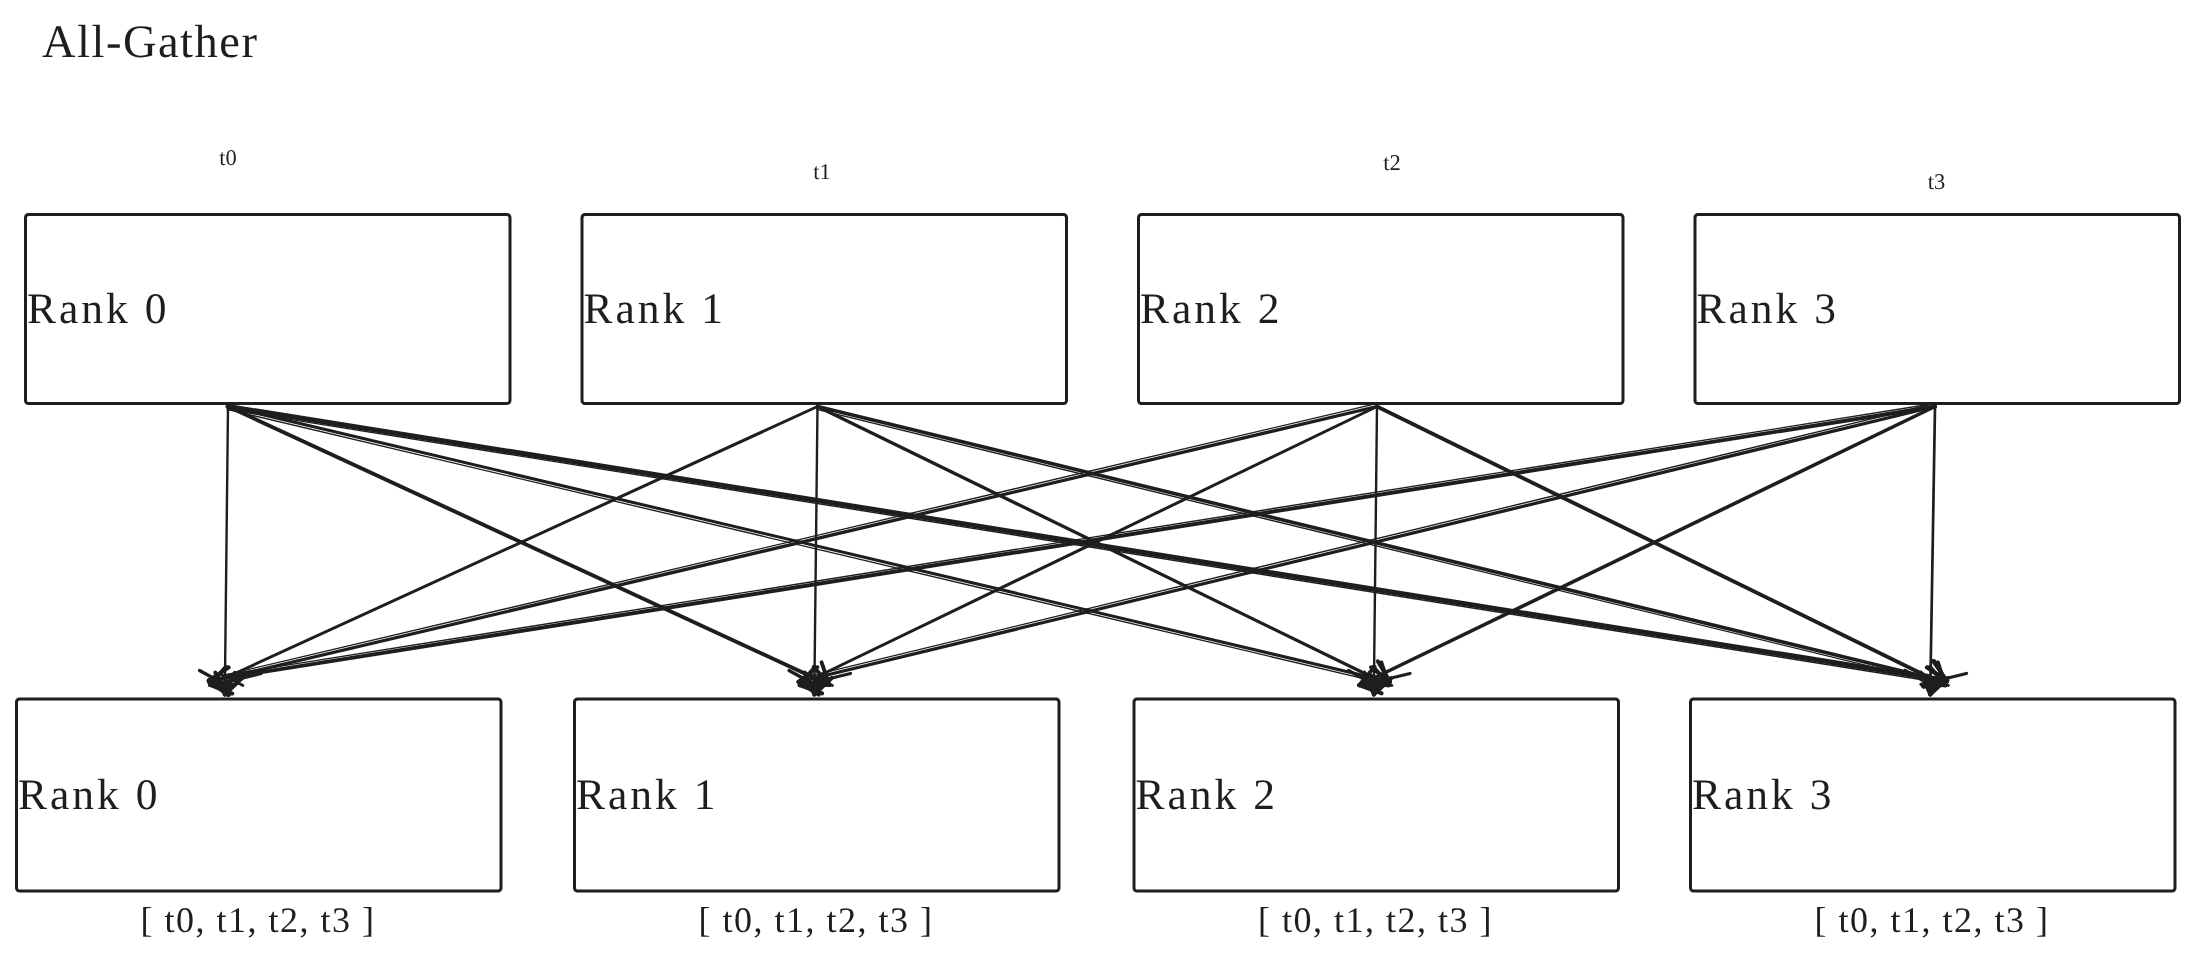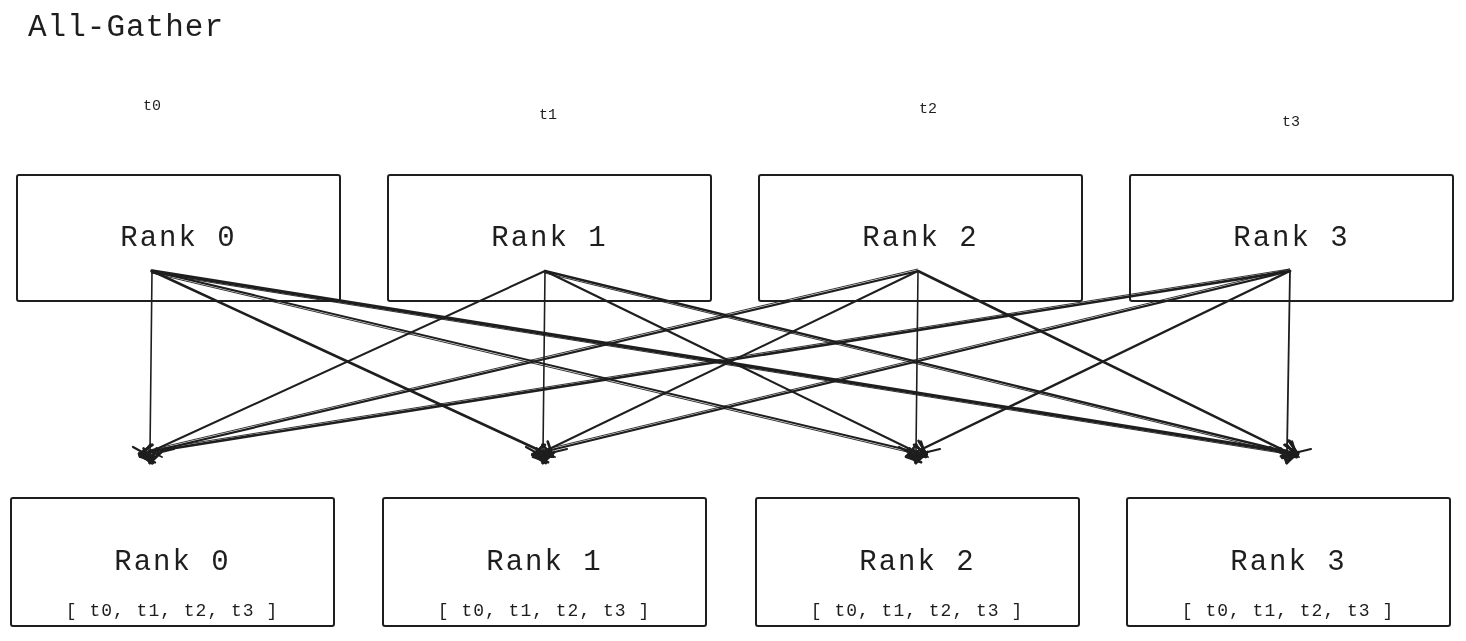--- a/index.html
+++ b/index.html
@@ -1,42 +1,42 @@
 <!DOCTYPE html>
 <html style="--stroke: #1e1e1e; --bg: #ffffff;"><head>
 <meta charset="utf-8">
 <style>
   html,body{margin:0;padding:0;background:#ffffff;}
   .canvas{
     position:relative;width:1466px;height:641px;overflow:hidden;
     background:var(--bg,#ffffff);color:var(--stroke,#1e1e1e);
-    font-family:Liberation Mono, monospace;
+    font-family:Liberation Serif, serif;
   }
   .title{
     position:absolute;left:28px;top:10px;font-size:31px;letter-spacing:1px;
     white-space:nowrap;
   }
   .tensor-label{
     position:absolute;transform:translateX(-50%);font-size:15px;white-space:nowrap;
   }
   .tl0{left:152px;top:98px}.tl1{left:548px;top:107px}
   .tl2{left:928px;top:101px}.tl3{left:1291px;top:114px}
   .node{
     position:absolute;width:325px;background:#fff;
     border:2.5px solid var(--stroke,#1e1e1e);border-radius:3px;
-    display:flex;align-items:center;justify-content:center;box-sizing:border-box;margin-top:32px;
+    display:flex;align-items:center;box-sizing:border-box;
   }
   .node.top{top:142px;height:128px}
   .node.bottom{top:465px;height:130px}
   .tc0{left:16px}.tc1{left:387px}.tc2{left:758px}.tc3{left:1129px}
   .bc0{left:10px}.bc1{left:382px}.bc2{left:755px}.bc3{left:1126px}
   .node-label{font-size:29px;letter-spacing:2px;white-space:nowrap}
   .result-label{
     position:absolute;top:601px;transform:translateX(-50%);
-    font-size:18px;letter-spacing:1px;white-space:nowrap;
+    font-size:24px;letter-spacing:1px;white-space:nowrap;
   }
   .rl0{left:172px}.rl1{left:544px}.rl2{left:917px}.rl3{left:1288px}
   .arrows{position:absolute;left:0;top:0;pointer-events:none}
 </style>
 </head>
 <body>
 
 <div class="canvas">
 
   <div class="title">All-Gather</div>

